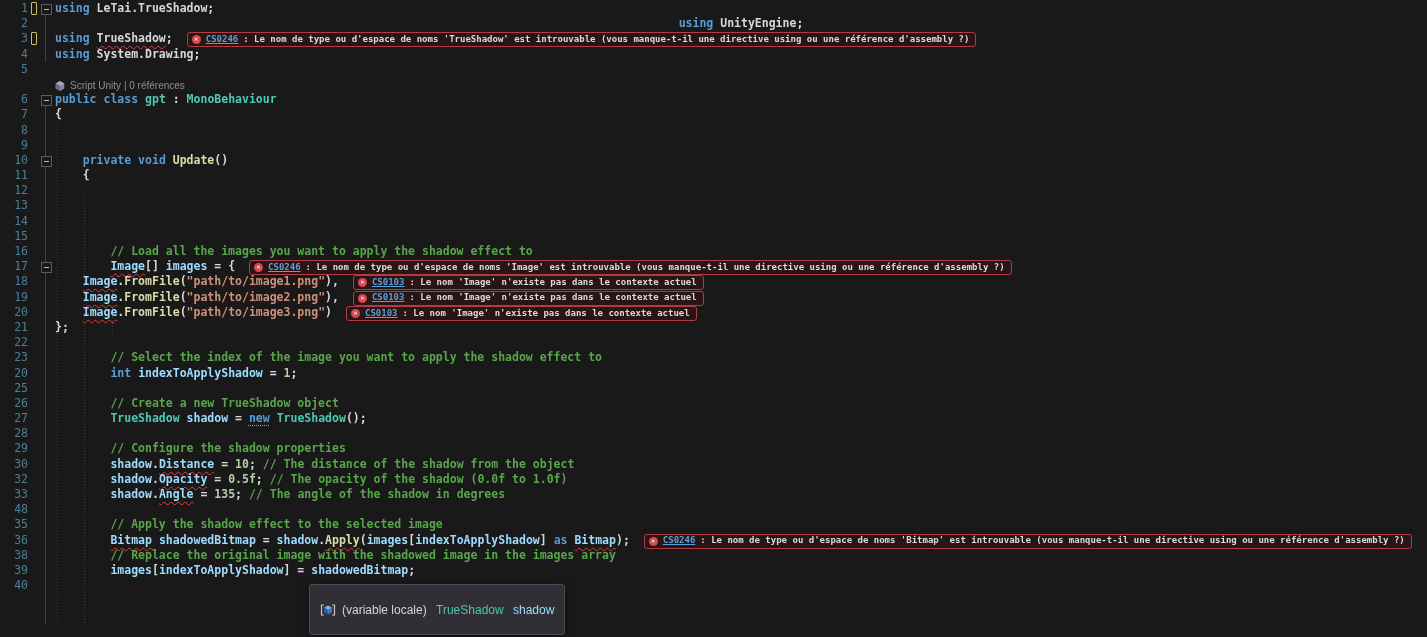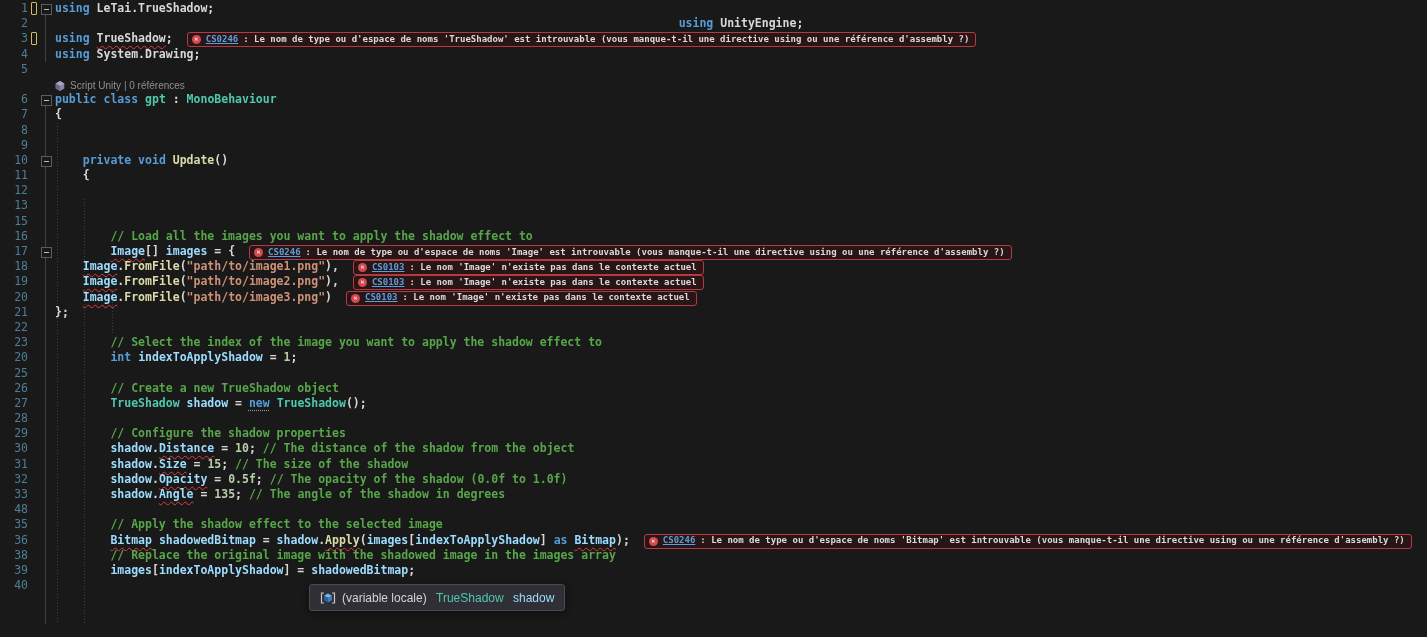--- a/index.html
+++ b/index.html
@@ -17,21 +17,21 @@
   .d{color:#d8d8d8}.c{color:#57a64a}.s{color:#ce9178}.n{color:#b5cea8}
   .sq{text-decoration-line:underline;text-decoration-style:wavy;text-decoration-color:#e23c3c;text-decoration-thickness:1px;text-underline-offset:2.5px;text-decoration-skip-ink:none}
   .dt{text-decoration-line:underline;text-decoration-style:dotted;text-decoration-color:#9a9a9a;text-underline-offset:3px}
   .lens{display:flex;align-items:center;gap:5px;font:10px "Liberation Sans",sans-serif;color:#8f8f8f;padding-top:2px;font-weight:normal}
   .badge{display:inline-flex;align-items:center;gap:5px;margin-left:14px;border:1px solid #b23b41;border-radius:3px;background:#2a1516;padding:0 6px 0 4px;height:13px;font-size:9px;vertical-align:1px}
   .bicon{width:9px;height:9px;flex:none;border-radius:50%;background:#d2494f;color:#fff;font-size:6.5px;line-height:9.5px;text-align:center;display:inline-block}
   .bcode{color:#55a0dd;text-decoration:underline}
   .bmsg{color:#dadada;white-space:pre}
   .guide-dotted{position:absolute;width:1px;z-index:0;background-image:repeating-linear-gradient(to bottom,#3d3d42 0,#3d3d42 1px,transparent 1px,transparent 3px)}
   .guide-solid{position:absolute;width:1px;z-index:0;background:#3f3f44}
-  #tooltip{position:absolute;left:309px;top:584px;height:25px;display:flex;align-items:center;gap:6px;padding:0 10px;background:#2f2f35;border:1px solid #4a4a52;border-radius:3px;font:12px "Liberation Sans",sans-serif;color:#d4d4d4;z-index:20;box-shadow:0 2px 8px rgba(0,0,0,.45);white-space:pre}
+  #tooltip{position:absolute;left:309px;top:584px;height:25px;display:flex;align-items:center;gap:6px;padding:12px 10px;background:#2f2f35;border:1px solid #4a4a52;border-radius:3px;font:12px "Liberation Sans",sans-serif;color:#d4d4d4;z-index:20;box-shadow:0 2px 8px rgba(0,0,0,.45);white-space:pre}
   #tooltip .tt-type{color:#4ec9b0}
   #tooltip .tt-var{color:#9cdcfe}
 </style>
 </head>
 <body>
 
 <div id="editor">
   <div class="guide-solid" style="left: 45px; top: 13px; height: 49px;"></div>
     <div class="guide-solid" style="left: 45px; top: 104px; height: 520px;"></div>
     <div class="guide-dotted" style="left: 56.5px; top: 122.6px; height: 501.4px;"></div>
@@ -49,37 +49,37 @@
             <path d="M5 5v5L.7 7.5v-5Z" fill="#6e6788"></path>
           </svg><span>Script Unity | 0 références</span></div></div>
       <div class="row"><div class="linenum">6</div><div class="markcol"></div><div class="foldcol"><span class="foldbox"><span class="foldminus"></span></span></div><div class="code" style="padding-left: 0px;"><span class="k">public</span><span class="d"> </span><span class="k">class</span><span class="d"> </span><span class="t">gpt</span><span class="d"> : </span><span class="t">MonoBehaviour</span></div></div>
       <div class="row"><div class="linenum">7</div><div class="markcol"></div><div class="foldcol"></div><div class="code" style="padding-left: 0px;"><span class="d">{</span></div></div>
       <div class="row"><div class="linenum">8</div><div class="markcol"></div><div class="foldcol"></div><div class="code" style="padding-left: 0px;"></div></div>
       <div class="row"><div class="linenum">9</div><div class="markcol"></div><div class="foldcol"></div><div class="code" style="padding-left: 0px;"></div></div>
       <div class="row"><div class="linenum">10</div><div class="markcol"></div><div class="foldcol"><span class="foldbox"><span class="foldminus"></span></span></div><div class="code" style="padding-left: 27.708px;"><span class="k">private</span><span class="d"> </span><span class="k">void</span><span class="d"> </span><span class="m">Update</span><span class="d">()</span></div></div>
       <div class="row"><div class="linenum">11</div><div class="markcol"></div><div class="foldcol"></div><div class="code" style="padding-left: 27.708px;"><span class="d">{</span></div></div>
       <div class="row"><div class="linenum">12</div><div class="markcol"></div><div class="foldcol"></div><div class="code" style="padding-left: 0px;"></div></div>
       <div class="row"><div class="linenum">13</div><div class="markcol"></div><div class="foldcol"></div><div class="code" style="padding-left: 0px;"></div></div>
+      <div class="row"><div class="linenum">14</div><div class="markcol"></div><div class="foldcol"></div><div class="code" style="padding-left: 0px;"></div></div>
       <div class="row"><div class="linenum">15</div><div class="markcol"></div><div class="foldcol"></div><div class="code" style="padding-left: 0px;"></div></div>
       <div class="row"><div class="linenum">16</div><div class="markcol"></div><div class="foldcol"></div><div class="code" style="padding-left: 55.416px;"><span class="c">// Load all the images you want to apply the shadow effect to</span></div></div>
       <div class="row"><div class="linenum">17</div><div class="markcol"></div><div class="foldcol"><span class="foldbox"><span class="foldminus"></span></span></div><div class="code" style="padding-left: 55.416px;"><span class="v sq">Image</span><span class="d">[] </span><span class="v">images</span><span class="d"> = {</span><span class="badge"><span class="bicon">✕</span><span class="bcode">CS0246</span><span class="bmsg">: Le nom de type ou d'espace de noms 'Image' est introuvable (vous manque-t-il une directive using ou une référence d'assembly ?)</span></span></div></div>
       <div class="row"><div class="linenum">18</div><div class="markcol"></div><div class="foldcol"></div><div class="code" style="padding-left: 27.708px;"><span class="v sq">Image</span><span class="d">.</span><span class="m">FromFile</span><span class="d">(</span><span class="s">"path/to/image1.png"</span><span class="d">),</span><span class="badge"><span class="bicon">✕</span><span class="bcode">CS0103</span><span class="bmsg">: Le nom 'Image' n'existe pas dans le contexte actuel</span></span></div></div>
       <div class="row"><div class="linenum">19</div><div class="markcol"></div><div class="foldcol"></div><div class="code" style="padding-left: 27.708px;"><span class="v sq">Image</span><span class="d">.</span><span class="m">FromFile</span><span class="d">(</span><span class="s">"path/to/image2.png"</span><span class="d">),</span><span class="badge"><span class="bicon">✕</span><span class="bcode">CS0103</span><span class="bmsg">: Le nom 'Image' n'existe pas dans le contexte actuel</span></span></div></div>
       <div class="row"><div class="linenum">20</div><div class="markcol"></div><div class="foldcol"></div><div class="code" style="padding-left: 27.708px;"><span class="v sq">Image</span><span class="d">.</span><span class="m">FromFile</span><span class="d">(</span><span class="s">"path/to/image3.png"</span><span class="d">)</span><span class="badge"><span class="bicon">✕</span><span class="bcode">CS0103</span><span class="bmsg">: Le nom 'Image' n'existe pas dans le contexte actuel</span></span></div></div>
       <div class="row"><div class="linenum">21</div><div class="markcol"></div><div class="foldcol"></div><div class="code" style="padding-left: 0px;"><span class="d">};</span></div></div>
       <div class="row"><div class="linenum">22</div><div class="markcol"></div><div class="foldcol"></div><div class="code" style="padding-left: 0px;"></div></div>
       <div class="row"><div class="linenum">23</div><div class="markcol"></div><div class="foldcol"></div><div class="code" style="padding-left: 55.416px;"><span class="c">// Select the index of the image you want to apply the shadow effect to</span></div></div>
       <div class="row"><div class="linenum">20</div><div class="markcol"></div><div class="foldcol"></div><div class="code" style="padding-left: 55.416px;"><span class="k">int</span><span class="d"> </span><span class="v">indexToApplyShadow</span><span class="d"> = </span><span class="n">1</span><span class="d">;</span></div></div>
       <div class="row"><div class="linenum">25</div><div class="markcol"></div><div class="foldcol"></div><div class="code" style="padding-left: 0px;"></div></div>
       <div class="row"><div class="linenum">26</div><div class="markcol"></div><div class="foldcol"></div><div class="code" style="padding-left: 55.416px;"><span class="c">// Create a new TrueShadow object</span></div></div>
       <div class="row"><div class="linenum">27</div><div class="markcol"></div><div class="foldcol"></div><div class="code" style="padding-left: 55.416px;"><span class="t">TrueShadow</span><span class="d"> </span><span class="v">shadow</span><span class="d"> = </span><span class="k dt">new</span><span class="d"> </span><span class="t">TrueShadow</span><span class="d">();</span></div></div>
       <div class="row"><div class="linenum">28</div><div class="markcol"></div><div class="foldcol"></div><div class="code" style="padding-left: 0px;"></div></div>
       <div class="row"><div class="linenum">29</div><div class="markcol"></div><div class="foldcol"></div><div class="code" style="padding-left: 55.416px;"><span class="c">// Configure the shadow properties</span></div></div>
       <div class="row"><div class="linenum">30</div><div class="markcol"></div><div class="foldcol"></div><div class="code" style="padding-left: 55.416px;"><span class="v">shadow</span><span class="d">.</span><span class="v sq">Distance</span><span class="d"> = </span><span class="n">10</span><span class="d">; </span><span class="c">// The distance of the shadow from the object</span></div></div>
-      <div class="row"><div class="linenum">31</div><div class="markcol"></div><div class="foldcol"></div><div class="code" style="padding-left: 55.416px;"><span class="v">shadow</span><span class="d">.</span><span class="v sq">Size</span><span class="d"> = </span><span class="n">15</span><span class="d">; </span><span class="c">// The size of the shadow</span></div></div>
       <div class="row"><div class="linenum">32</div><div class="markcol"></div><div class="foldcol"></div><div class="code" style="padding-left: 55.416px;"><span class="v">shadow</span><span class="d">.</span><span class="v sq">Opacity</span><span class="d"> = </span><span class="n">0.5f</span><span class="d">; </span><span class="c">// The opacity of the shadow (0.0f to 1.0f)</span></div></div>
       <div class="row"><div class="linenum">33</div><div class="markcol"></div><div class="foldcol"></div><div class="code" style="padding-left: 55.416px;"><span class="v">shadow</span><span class="d">.</span><span class="v sq">Angle</span><span class="d"> = </span><span class="n">135</span><span class="d">; </span><span class="c">// The angle of the shadow in degrees</span></div></div>
       <div class="row"><div class="linenum">48</div><div class="markcol"></div><div class="foldcol"></div><div class="code" style="padding-left: 0px;"></div></div>
       <div class="row"><div class="linenum">35</div><div class="markcol"></div><div class="foldcol"></div><div class="code" style="padding-left: 55.416px;"><span class="c">// Apply the shadow effect to the selected image</span></div></div>
       <div class="row"><div class="linenum">36</div><div class="markcol"></div><div class="foldcol"></div><div class="code" style="padding-left: 55.416px;"><span class="v sq">Bitmap</span><span class="d"> </span><span class="v">shadowedBitmap</span><span class="d"> = </span><span class="v">shadow</span><span class="d">.</span><span class="m sq">Apply</span><span class="d">(</span><span class="v">images</span><span class="d">[</span><span class="v">indexToApplyShadow</span><span class="d">] </span><span class="k">as</span><span class="d"> </span><span class="v sq">Bitmap</span><span class="d">);</span><span class="badge"><span class="bicon">✕</span><span class="bcode">CS0246</span><span class="bmsg">: Le nom de type ou d'espace de noms 'Bitmap' est introuvable (vous manque-t-il une directive using ou une référence d'assembly ?)</span></span></div></div>
       <div class="row"><div class="linenum">38</div><div class="markcol"></div><div class="foldcol"></div><div class="code" style="padding-left: 55.416px;"><span class="c">// Replace the original image with the shadowed image in the images array</span></div></div>
       <div class="row"><div class="linenum">39</div><div class="markcol"></div><div class="foldcol"></div><div class="code" style="padding-left: 55.416px;"><span class="v">images</span><span class="d">[</span><span class="v">indexToApplyShadow</span><span class="d">] = </span><span class="v">shadowedBitmap</span><span class="d">;</span></div></div>
       <div class="row"><div class="linenum">40</div><div class="markcol"></div><div class="foldcol"></div><div class="code" style="padding-left: 0px;"></div></div>
     </div>
   <div id="tooltip">

